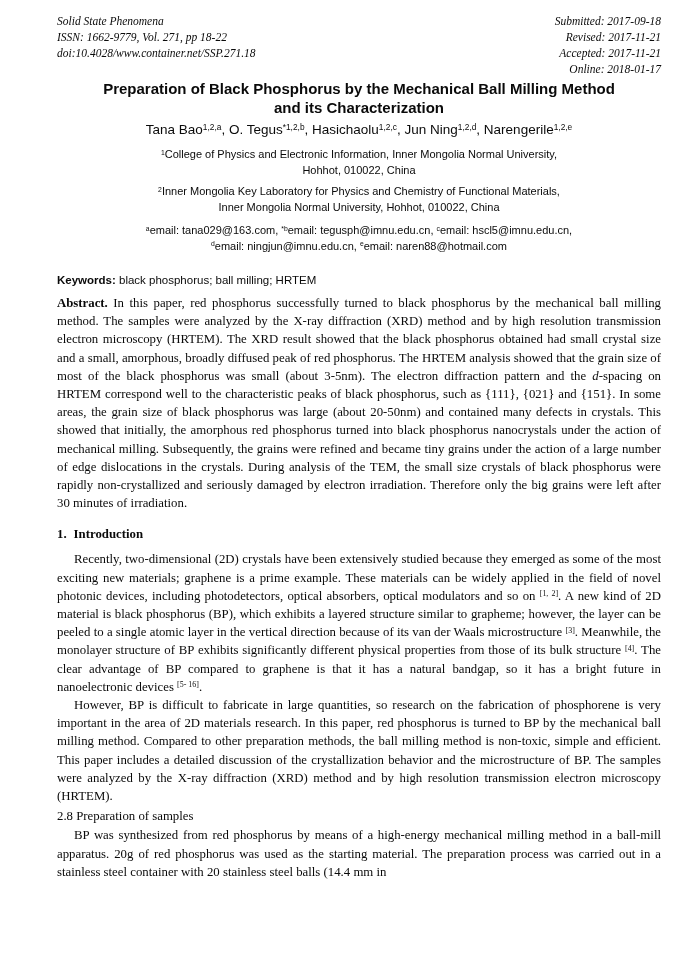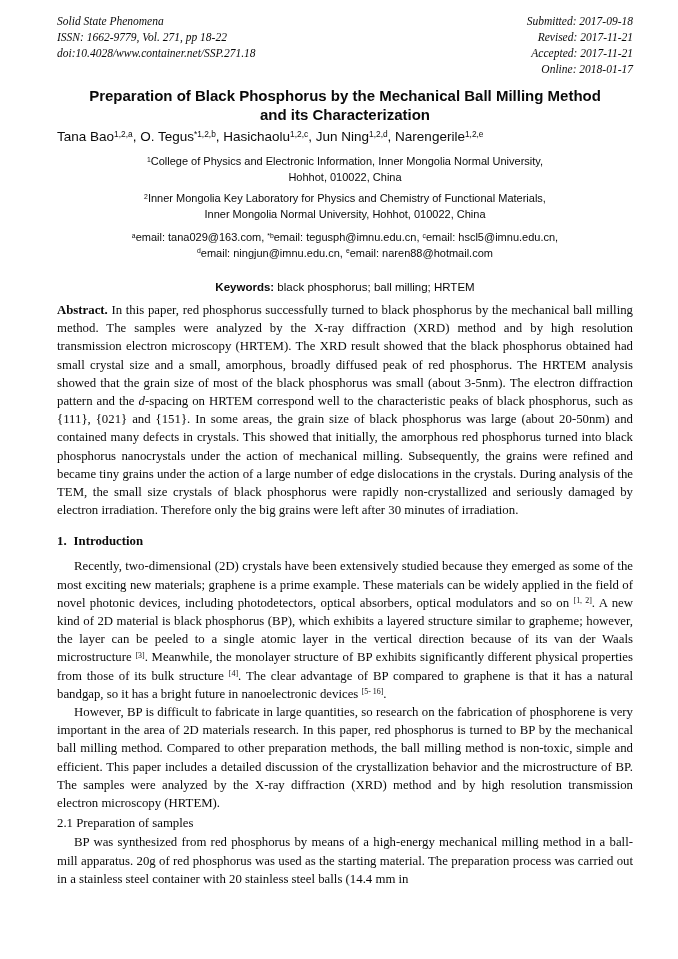--- a/index.html
+++ b/index.html
@@ -4,42 +4,43 @@
 <style>
   * { margin: 0; padding: 0; box-sizing: border-box; }
   html, body { background: #ffffff; }
   body {
     width: 678px; height: 959px; overflow: hidden;
     color: #0a0a0a;
     font-family: "Liberation Serif", serif;
   }
   .page {
     width: 678px; height: 959px;
-    padding: 13px 45px 0 57px;
+    padding: 13px 17px 0 57px;
     background: #ffffff;
     position: relative;
   }
 
   
   .jheader {
     display: flex; justify-content: space-between; align-items: flex-start;
     font-family: "Liberation Serif", serif;
     font-style: italic; font-size: 11.5px; line-height: 16px;
   }
   .jheader .right { text-align: right; }
 
   
   .title {
-    margin-top: 9px;
+    margin-top: 2px;
     text-align: center;
     font-family: "Liberation Sans", sans-serif;
     font-weight: bold; font-size: 15px; line-height: 19px;
   }
   .authors {
     margin-top: 4px;
+    text-align: center;
     font-family: "Liberation Sans", sans-serif;
     font-size: 13.5px; line-height: 17px;
   }
   .affil {
     margin-top: 9px;
     text-align: center;
     font-family: "Liberation Sans", sans-serif;
     font-size: 11px; line-height: 15.5px;
   }
   .affil + .affil { margin-top: 6px; }
@@ -47,21 +48,21 @@
     margin-top: 8px;
     text-align: center;
     font-family: "Liberation Sans", sans-serif;
     font-size: 11px; line-height: 15.5px;
   }
 
   
   .keywords {
     margin-top: 19px;
     font-family: "Liberation Sans", sans-serif;
-    font-size: 11.5px; line-height: 15px; text-align: center;
+    font-size: 11.5px; line-height: 15px;
   }
 
   
   .body-par {
     font-family: "Liberation Serif", serif;
     font-size: 12.8px; line-height: 18.2px;
     text-align: justify;
   }
   .abstract { margin-top: 6px; }
   .indent { text-indent: 17px; }
@@ -123,17 +124,17 @@
   <p class="body-par abstract"><b>Abstract.</b> In this paper, red phosphorus successfully turned to black phosphorus by the mechanical ball milling method. The samples were analyzed by the X-ray diffraction (XRD) method and by high resolution transmission electron microscopy (HRTEM). The XRD result showed that the black phosphorus obtained had small crystal size and a small, amorphous, broadly diffused peak of red phosphorus. The HRTEM analysis showed that the grain size of most of the black phosphorus was small (about 3-5nm). The electron diffraction pattern and the <i>d</i>-spacing on HRTEM correspond well to the characteristic peaks of black phosphorus, such as {111}, {021} and {151}. In some areas, the grain size of black phosphorus was large (about 20-50nm) and contained many defects in crystals. This showed that initially, the amorphous red phosphorus turned into black phosphorus nanocrystals under the action of mechanical milling. Subsequently, the grains were refined and became tiny grains under the action of a large number of edge dislocations in the crystals. During analysis of the TEM, the small size crystals of black phosphorus were rapidly non-crystallized and seriously damaged by electron irradiation. Therefore only the big grains were left after 30 minutes of irradiation.</p>
 
   <div class="sec-heading">
     <span class="sec-num">1.</span><span>Introduction</span>
   </div>
 
   <p class="body-par indent">Recently, two-dimensional (2D) crystals have been extensively studied because they emerged as some of the most exciting new materials; graphene is a prime example. These materials can be widely applied in the field of novel photonic devices, including photodetectors, optical absorbers, optical modulators and so on <sup>[1, 2]</sup>. A new kind of 2D material is black phosphorus (BP), which exhibits a layered structure similar to grapheme; however, the layer can be peeled to a single atomic layer in the vertical direction because of its van der Waals microstructure <sup>[3]</sup>. Meanwhile, the monolayer structure of BP exhibits significantly different physical properties from those of its bulk structure <sup>[4]</sup>. The clear advantage of BP compared to graphene is that it has a natural bandgap, so it has a bright future in nanoelectronic devices <sup>[5- 16]</sup>.</p>
   <p class="body-par indent">However, BP is difficult to fabricate in large quantities, so research on the fabrication of phosphorene is very important in the area of 2D materials research. In this paper, red phosphorus is turned to BP by the mechanical ball milling method. Compared to other preparation methods, the ball milling method is non-toxic, simple and efficient. This paper includes a detailed discussion of the crystallization behavior and the microstructure of BP. The samples were analyzed by the X-ray diffraction (XRD) method and by high resolution transmission electron microscopy (HRTEM).</p>
 
 
-  <div class="subsec-heading">2.1 Preparation of samples</div>
+  <div class="subsec-heading">2.8 Preparation of samples</div>
 
   <p class="body-par indent">BP was synthesized from red phosphorus by means of a high-energy mechanical milling method in a ball-mill apparatus. 20g of red phosphorus was used as the starting material. The preparation process was carried out in a stainless steel container with 20 stainless steel balls (14.4 mm in</p>
 
 </div>
 
 </body></html>

